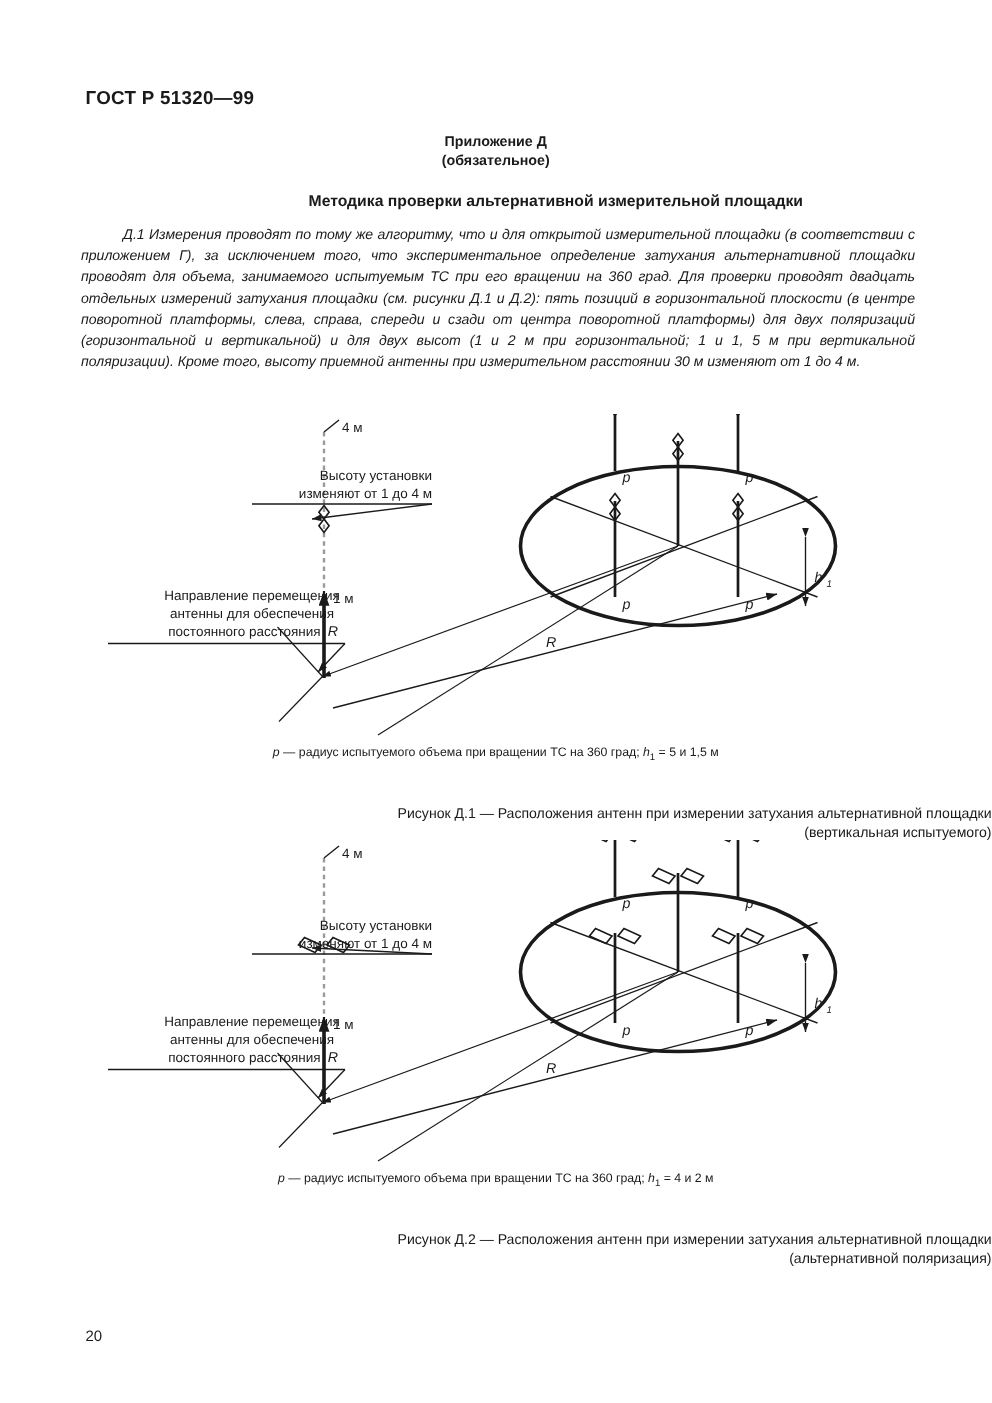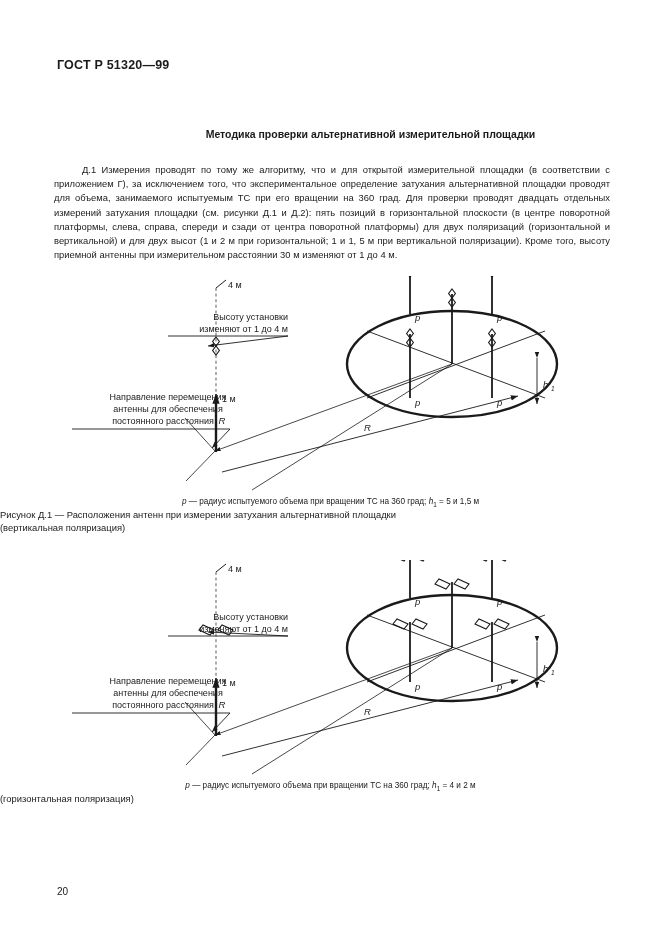--- a/index.html
+++ b/index.html
@@ -55,27 +55,28 @@
     text-align: center;
     font-size: 10.5px;
     font-weight: bold;
     padding-left: 40px;
   }
 
   
   .body-text {
     position: absolute;
     left: 54px;
-    top: 163px;
+    top: 149px;
     width: 556px;
     font-size: 9.4px;
     line-height: 14.2px;
     text-align: justify;
     text-indent: 28px;
     hyphens: none;
+    font-style: italic;
   }
 
   
   .figure {
     position: absolute;
     left: 0;
     width: 661px;
   }
   #figure-1 { top: 276px; }
   #figure-2 { top: 560px; }
@@ -96,23 +97,24 @@
     text-align: center;
     font-size: 8.2px;
     margin-top: 6px;
     font-style: normal;
   }
   .fig-note i { font-style: italic; }
   .fig-note sub { font-size: 6.4px; }
 
   .fig-caption {
     width: 661px;
-    text-align: left;
+    text-align: right;
     font-size: 9.4px;
     line-height: 13px;
+    margin-top: 26px;
   }
   .fig-caption .cap-sub {
     display: block;
   }
 
   
   .page-number {
     position: absolute;
     left: 57px;
     top: 838px;
@@ -129,20 +131,24 @@
   .svg-ital  { font-size: 9.5px; font-style: italic; }
   .svg-sub   { font-size: 6.5px; font-style: italic; }
 </style>
 </head>
 <body>
 
 <div class="page">
 
   <div class="std-header">ГОСТ Р 51320—99</div>
 
+  <div class="appendix-block">
+    <div>Приложение Д</div>
+    <div>(обязательное)</div>
+  </div>
 
   <div class="method-title">Методика проверки альтернативной измерительной площадки</div>
 
   <div class="body-text">Д.1 Измерения проводят по тому же алгоритму, что и для открытой измерительной площадки (в соответствии с приложением Г), за исключением того, что экспериментальное определение затухания альтернативной площадки проводят для объема, занимаемого испытуемым ТС при его вращении на 360 град. Для проверки проводят двадцать отдельных измерений затухания площадки (см. рисунки Д.1 и Д.2): пять позиций в горизонтальной плоскости (в центре поворотной платформы, слева, справа, спереди и сзади от центра поворотной платформы) для двух поляризаций (горизонтальной и вертикальной) и для двух высот (1 и 2 м при горизонтальной; 1 и 1, 5 м при вертикальной поляризации). Кроме того, высоту приемной антенны при измерительном расстоянии 30 м изменяют от 1 до 4 м.</div>
 
   <div class="figure" id="figure-1">
     <div class="figure-canvas">
       <svg width="661" height="215" viewBox="0 0 661 215">
         <defs>
           <marker id="arrF1" markerWidth="9" markerHeight="9" refX="8" refY="3" orient="auto">
@@ -259,21 +265,21 @@
         </g>
       </svg>
     </div>
 
     <div class="fig-note">
       <i>p</i><span> — радиус испытуемого объема при вращении ТС на 360 град; </span><i>h</i><sub>1</sub><span> = 5 и 1,5 м</span>
     </div>
 
     <div class="fig-caption">
       <span>Рисунок Д.1 — Расположения антенн при измерении затухания альтернативной площадки</span>
-      <span class="cap-sub">(вертикальная поляризация)</span>
+      <span class="cap-sub">(вертикальная испытуемого)</span>
     </div>
   </div>
 
   <div class="figure" id="figure-2">
     <div class="figure-canvas">
       <svg width="661" height="215" viewBox="0 0 661 215">
         <defs>
           <marker id="arrF2" markerWidth="9" markerHeight="9" refX="8" refY="3" orient="auto">
             <path d="M0,0 L8,3 L0,6 z" fill="#1a1a1a"></path>
           </marker>
@@ -377,19 +383,20 @@
           <line x1="230" y1="153" x2="212" y2="172" stroke="#1a1a1a" stroke-width="0.9" marker-end="url(#arrF2s)"></line>
         </g>
       </svg>
     </div>
 
     <div class="fig-note">
       <i>p</i><span> — радиус испытуемого объема при вращении ТС на 360 град; </span><i>h</i><sub>1</sub><span> = 4 и 2 м</span>
     </div>
 
     <div class="fig-caption">
-      <span class="cap-sub">(горизонтальная поляризация)</span>
+      <span>Рисунок Д.2 — Расположения антенн при измерении затухания альтернативной площадки</span>
+      <span class="cap-sub">(альтернативной поляризация)</span>
     </div>
   </div>
 
   <div class="page-number">20</div>
 
 </div>
 
 </body></html>

